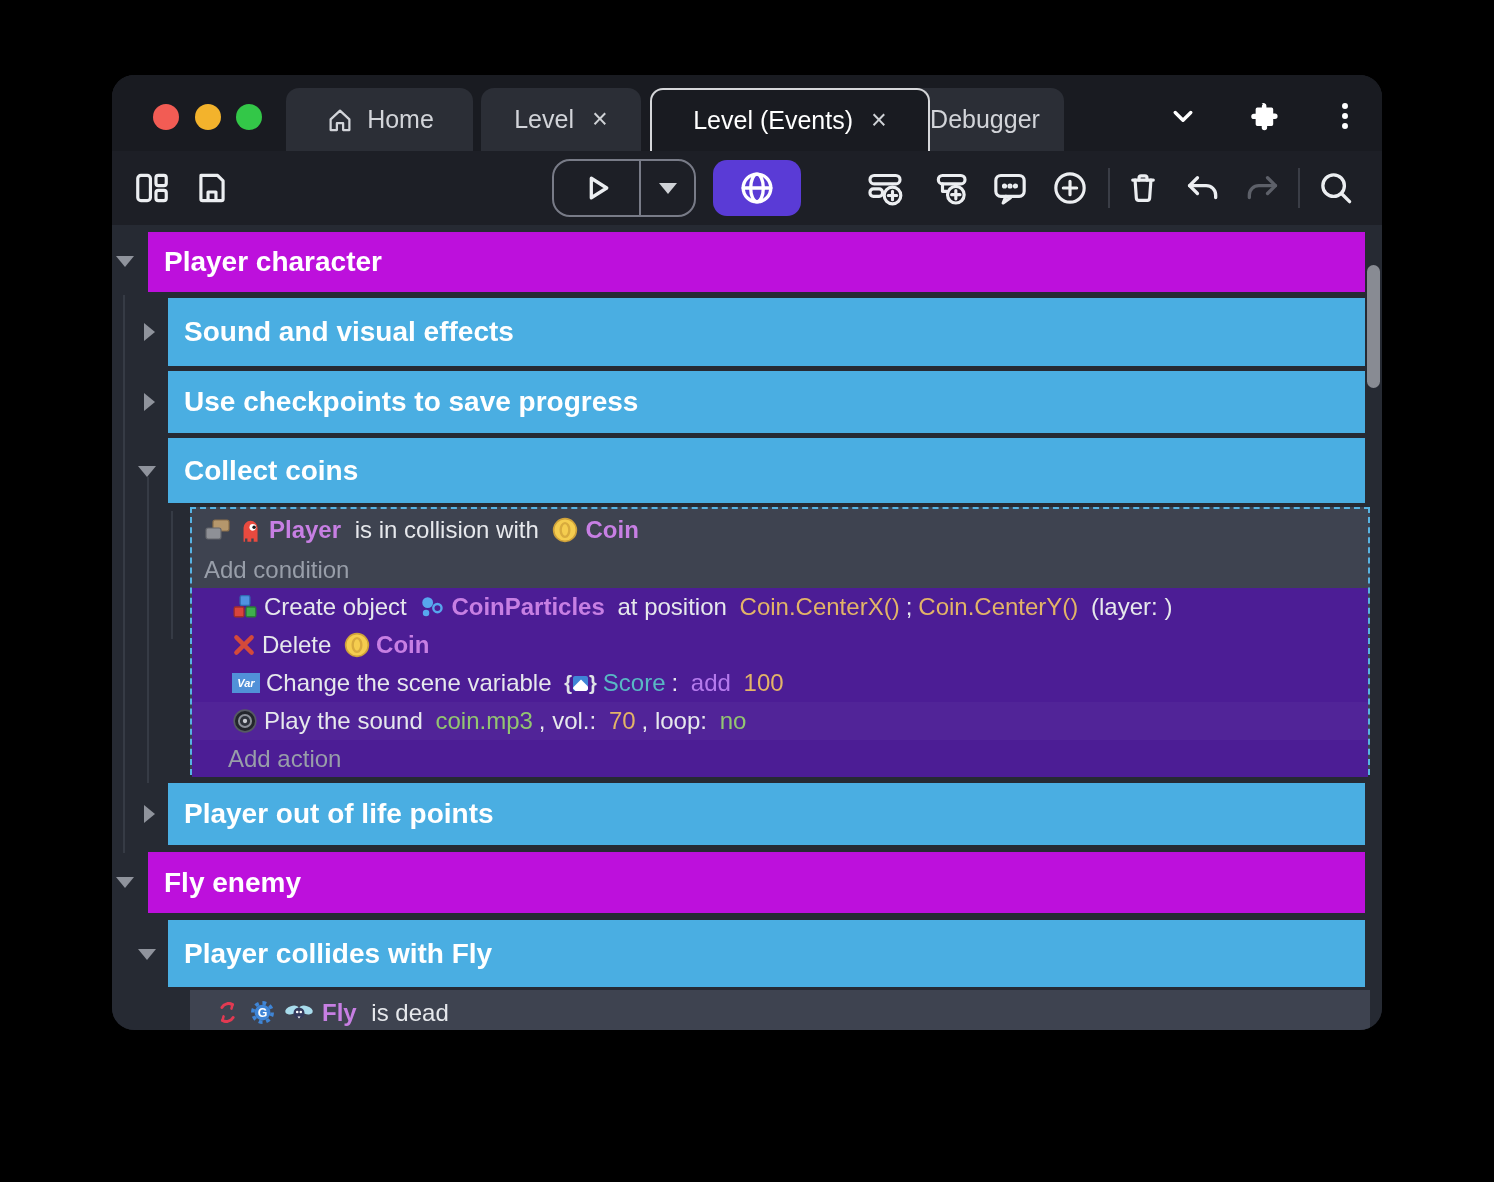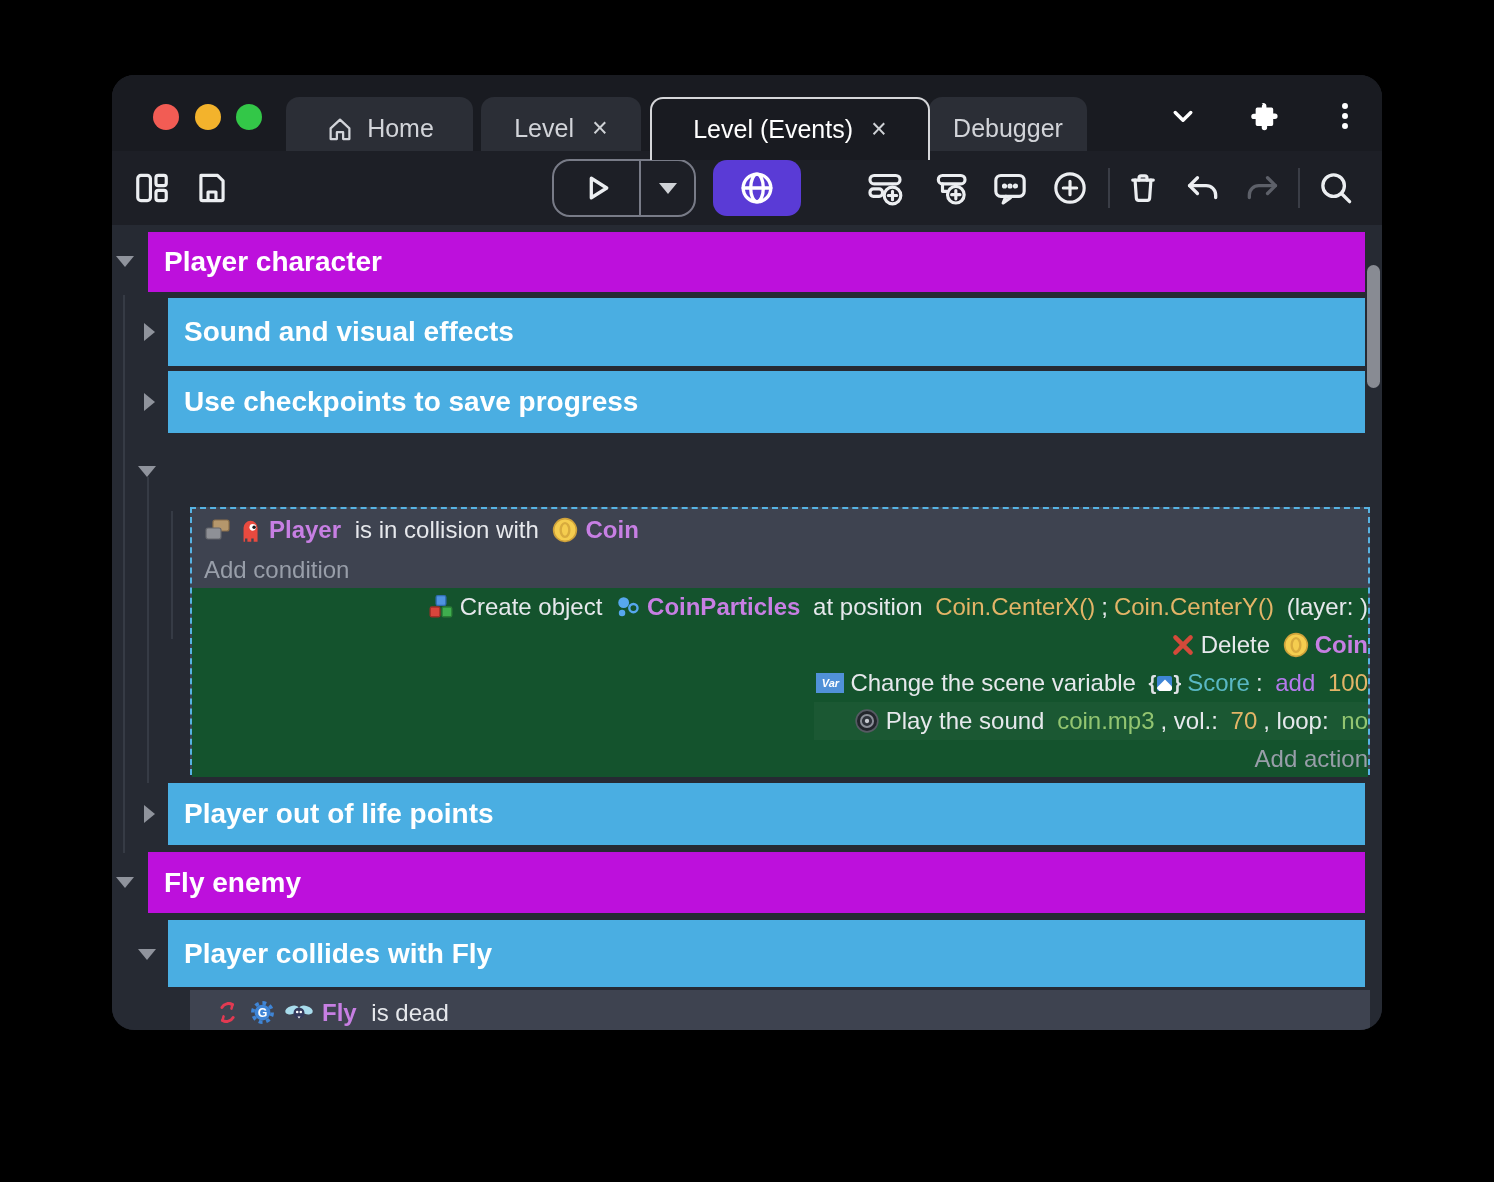--- a/index.html
+++ b/index.html
@@ -2,21 +2,21 @@
 <html><head>
 <meta charset="utf-8">
 <style>
   html,body{margin:0;padding:0;background:#000;}
   body{width:1494px;height:1182px;font-family:"Liberation Sans",sans-serif;overflow:hidden;}
   .canvas{position:relative;width:1494px;height:1182px;background:#000;overflow:hidden;}
   .window{position:absolute;left:112px;top:75px;width:1270px;height:955px;border-radius:22px;overflow:hidden;background:#23262e;}
   
   .titlebar{position:relative;height:76px;background:#191b21;}
   .light{position:absolute;top:29px;width:26px;height:26px;border-radius:50%;}
-  .tab{position:absolute;top:13px;height:63px;border-radius:13px 13px 0 0;display:flex;align-items:center;justify-content:center;gap:12px;color:#d2d4d9;font-size:25px;box-sizing:border-box;margin-top:9px;}
+  .tab{position:absolute;top:13px;height:63px;border-radius:13px 13px 0 0;display:flex;align-items:center;justify-content:center;gap:12px;color:#d2d4d9;font-size:25px;box-sizing:border-box;}
   .tab-inactive{background:#2b2e36;}
   .tab-active{background:#191b21;border:2px solid #d6d7da;border-bottom:none;color:#fff;z-index:2;}
   .tab .close{font-size:27px;color:#cfd2d6;margin-left:6px;line-height:1;}
   .tb-right{position:absolute;top:22px;width:38px;height:38px;display:flex;align-items:center;justify-content:center;}
   
   .toolbar{position:relative;height:74px;background:#1d1f26;}
   .tool-btn{position:absolute;top:17px;width:40px;height:40px;display:flex;align-items:center;justify-content:center;}
   .play-group{position:absolute;left:440px;top:8px;width:144px;height:58px;border:2px solid #787b87;border-radius:18px;display:flex;box-sizing:border-box;overflow:hidden;}
   .play-seg{width:85px;display:flex;align-items:center;justify-content:center;}
   .play-div{width:2px;background:#787b87;}
@@ -31,21 +31,21 @@
   .caret-right{position:absolute;width:0;height:0;border-top:9px solid transparent;border-bottom:9px solid transparent;border-left:11px solid #8f939c;}
   .group-row{position:absolute;display:flex;align-items:center;padding-left:16px;box-sizing:border-box;font-size:28px;font-weight:600;color:#fff;}
   .g-magenta{background:#bd10dc;}
   .g-blue{background:#4aaee2;}
   .event-block{position:absolute;left:78px;top:282px;width:1180px;height:268px;border:2px dashed #57b3e3;box-sizing:border-box;display:flex;flex-direction:column;background:#3e4350;}
   .cond-area{background:#3e4350;}
   .cond-line{height:42px;display:flex;align-items:center;padding-left:12px;gap:7px;font-size:24px;color:#e6e8ec;}
   .addline{height:37px;display:flex;align-items:center;font-size:24px;color:#989ea9;}
   .addline.cond{padding-left:12px;}
   .addline.act{padding-left:36px;}
-  .act-area{flex:1;background:#14532d;display:flex;flex-direction:column;align-items:flex-end;}
+  .act-area{flex:1;background:#4c1d95;display:flex;flex-direction:column;}
   .action-row{height:38px;display:flex;align-items:center;padding-left:40px;gap:6px;font-size:24px;color:#e6e8ec;}
   .action-row.alt{background:rgba(255,255,255,0.03);}
   .fly-row{position:absolute;left:78px;top:765px;width:1180px;height:45px;background:#3e4350;display:flex;align-items:center;padding-left:24px;gap:8px;font-size:24px;color:#e6e8ec;box-sizing:border-box;}
   .seg{white-space:pre;}
   .obj{color:#c77fe3;font-weight:700;}
   .expr{color:#e3b467;}
   .teal{color:#59b8c4;}
   .kw{color:#b57aed;}
   .str{color:#93c571;}
   .einame{display:inline-flex;align-items:center;justify-content:center;flex:0 0 auto;}
@@ -78,21 +78,21 @@
       <div class="tab tab-inactive" style="left:369px;width:160px">
         <span>Level</span>
         <span class="close">×</span>
       </div>
 
       <div class="tab tab-active" style="left:538px;width:280px">
         <span>Level (Events)</span>
         <span class="close">×</span>
       </div>
 
-      <div class="tab tab-inactive" style="left:817px;width:158px">
+      <div class="tab tab-inactive" style="left:794px;width:158px">
         <span>Debugger</span>
       </div>
 
       <div class="tb-right" style="left:1052px">
         <span class="einame">
           <svg width="34" height="34" viewBox="0 0 24 24" fill="none" stroke="#fff" stroke-width="2.4" stroke-linecap="round" stroke-linejoin="round">
               <path d="M6.5 9.5l5.5 5.5 5.5-5.5"></path>
             </svg>
         </span>
       </div>
@@ -252,20 +252,23 @@
 
       <div class="group-row g-magenta" style="left:36px;top:7px;width:1217px;height:60px">
         <span>Player character</span>
       </div>
       <div class="group-row g-blue" style="left:56px;top:73px;width:1197px;height:68px">
         <span>Sound and visual effects</span>
       </div>
       <div class="group-row g-blue" style="left:56px;top:146px;width:1197px;height:62px">
         <span>Use checkpoints to save progress</span>
       </div>
+      <div class="group-row g-blue" style="left:56px;top:213px;width:1197px;height:65px">
+        <span>Collect coins</span>
+      </div>
 
       <div class="event-block">
         <div class="cond-area">
           <div class="cond-line">
             <span class="einame">
               <svg width="27" height="24" viewBox="0 0 27 24">
                   <rect x="9" y="2" width="16" height="11" rx="2" fill="#b5976c" stroke="#8a6f4a" stroke-width="1.2"></rect>
                   <rect x="2" y="10" width="15" height="11" rx="2" fill="#8e9096" stroke="#63656b" stroke-width="1.2"></rect>
                 </svg>
             </span>

